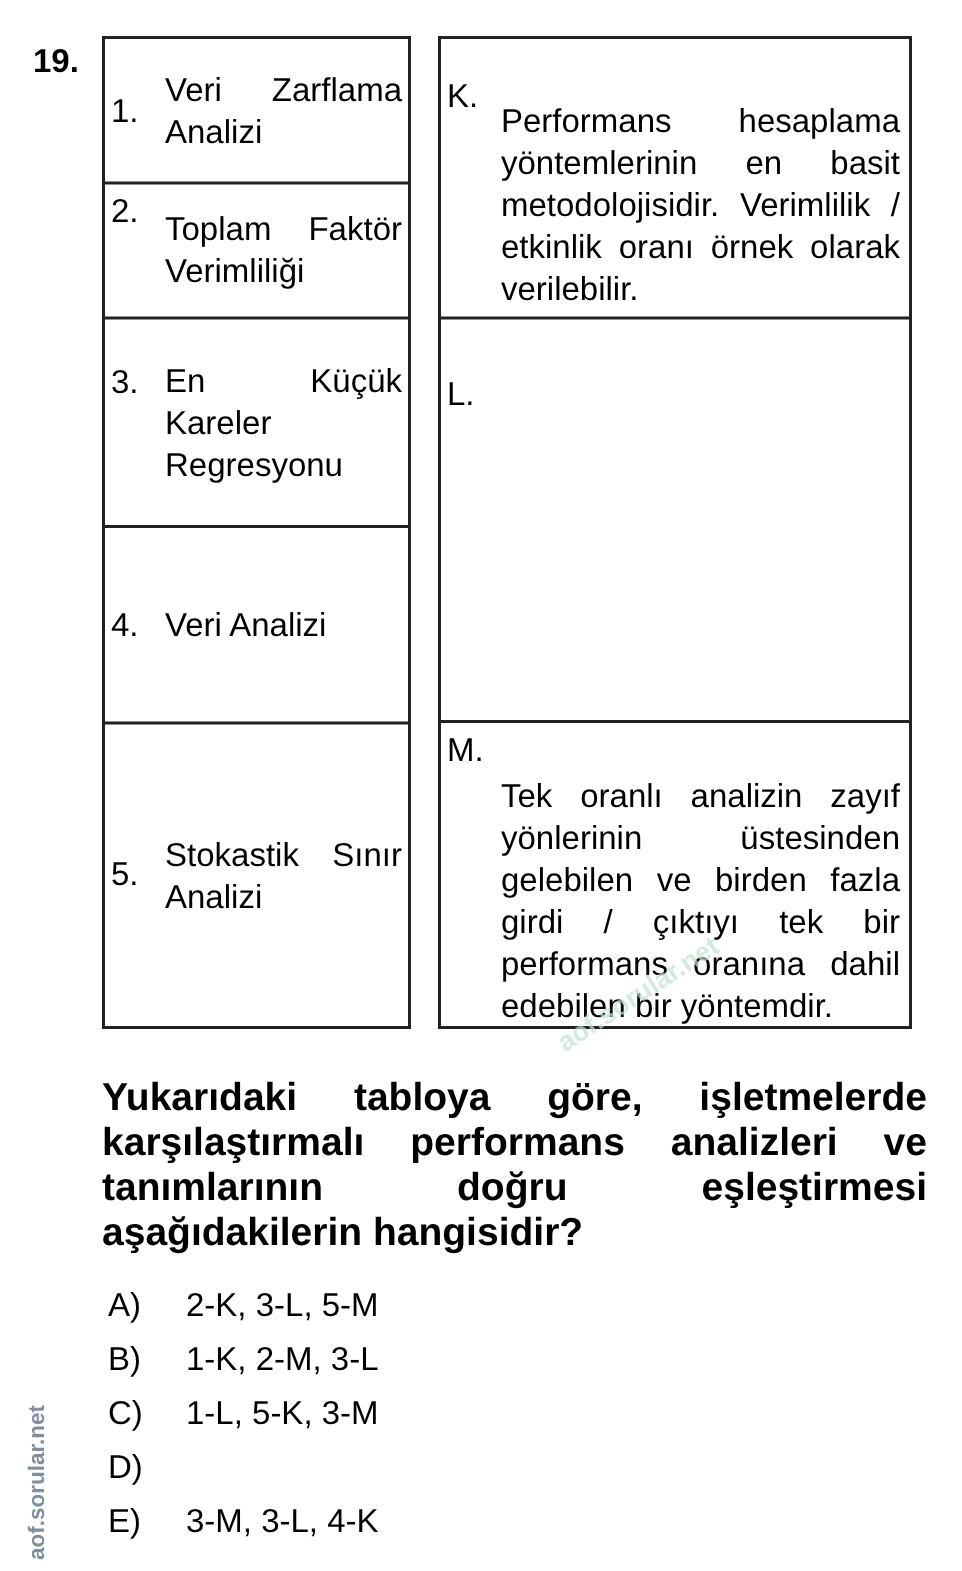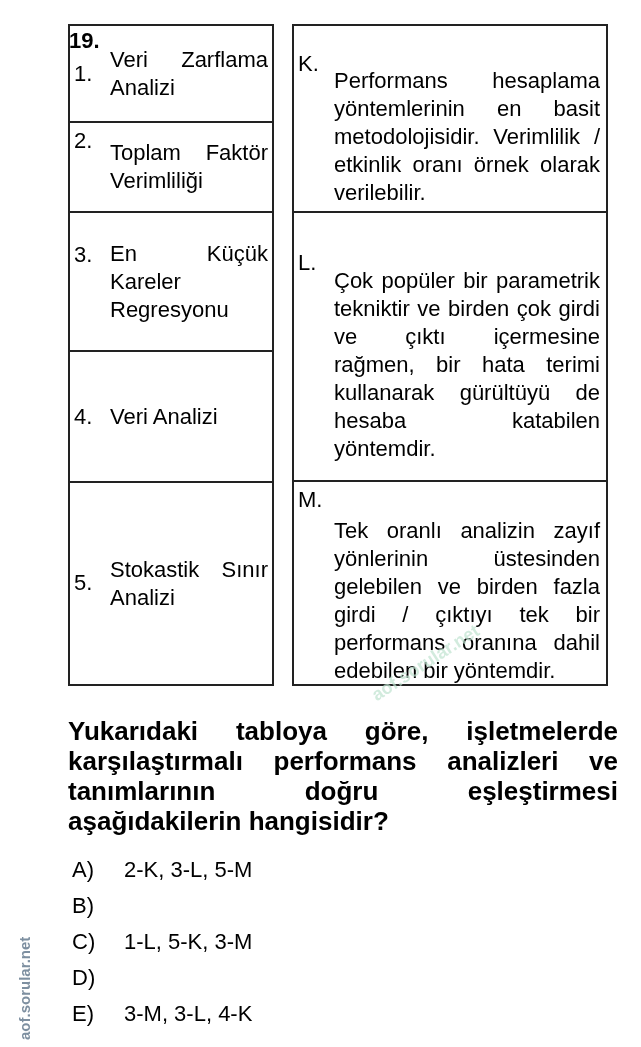--- a/index.html
+++ b/index.html
@@ -2,21 +2,21 @@
 <html><head>
   <meta charset="utf-8">
   <style>
     html, body { margin: 0; padding: 0; background: #ffffff; }
     body {
       width: 641px; height: 1047px; position: relative; overflow: hidden;
       font-family: "Liberation Sans", sans-serif; color: #000;
     }
     .qnum {
       position: absolute; left: 22px; top: 28px;
-      font-weight: bold; font-size: 22px; margin-left: 47px;
+      font-weight: bold; font-size: 22px;
     }
     .tbl {
       position: absolute; top: 24px; border: 2px solid #222; box-sizing: border-box;
     }
     .tbl.left { left: 68px; width: 206px; height: 662px; }
     .tbl.right { left: 292px; width: 316px; height: 662px; }
     .cell {
       position: absolute; left: 0; right: 0; box-sizing: border-box;
       display: flex; align-items: center; border-bottom: 2px solid #222;
       font-size: 22px; line-height: 28px;
@@ -77,37 +77,37 @@
   </div>
 </div>
 
 <div class="tbl right">
   <div class="cell" style="top:0;height:187px;">
     <span class="lbl" style="top:24px;">K.</span>
     <span class="txt">Performans hesaplama yöntemlerinin en basit metodolojisidir. Verimlilik / etkinlik oranı örnek olarak verilebilir.</span>
   </div>
   <div class="cell" style="top:187px;height:269px;">
     <span class="lbl" style="top:36px;">L.</span>
-    <span class="txt">Çok popüler bir parametrik tekniktir ve birden çok girdi ve çıktı içermesine rağmen, bir hata terimi kullanarak gürültüyü de hesaba katabilen yöntemdir.</span>
   </div>
   <div class="cell last" style="top:456px;height:202px;">
     <span class="lbl" style="top:4px;">M.</span>
     <span class="txt">Tek oranlı analizin zayıf yönlerinin üstesinden gelebilen ve birden fazla girdi / çıktıyı tek bir performans oranına dahil edebilen bir yöntemdir.</span>
   </div>
 </div>
 
 <div class="question">Yukarıdaki tabloya göre, işletmelerde karşılaştırmalı performans analizleri ve tanımlarının doğru eşleştirmesi aşağıdakilerin hangisidir?</div>
 
 <div class="options">
   <div class="opt">
     <span class="letter">A)</span>
     <span>2-K, 3-L, 5-M</span>
   </div>
   <div class="opt">
     <span class="letter">B)</span>
+    <span>1-K, 2-M, 3-L</span>
   </div>
   <div class="opt">
     <span class="letter">C)</span>
     <span>1-L, 5-K, 3-M</span>
   </div>
   <div class="opt">
     <span class="letter">D)</span>
   </div>
   <div class="opt">
     <span class="letter">E)</span>

